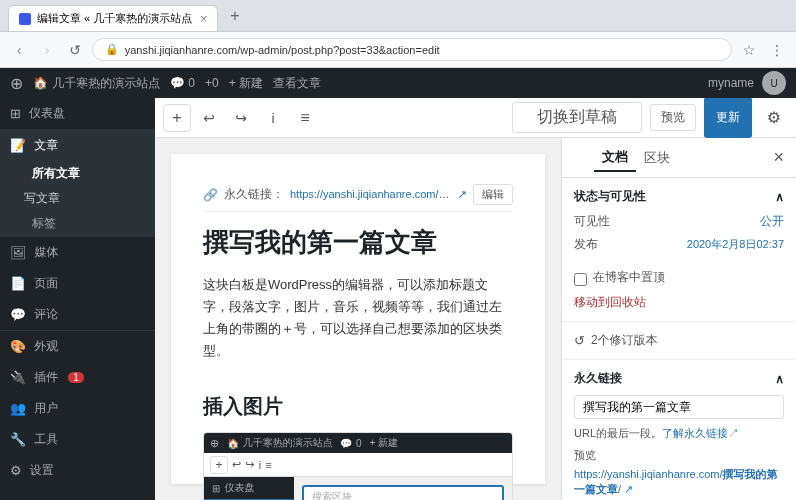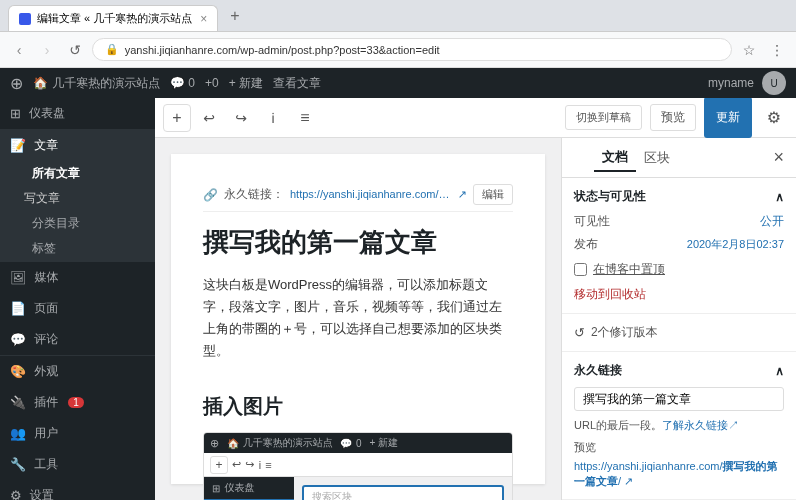--- a/index.html
+++ b/index.html
@@ -67,21 +67,20 @@
       <span>仪表盘</span>
     </div>
     <div style="height:1px; background:#2c3338;"></div>
     <div style="padding:7px 10px; display:flex; align-items:center; gap:8px; cursor:pointer; color:#fff; background:#2c3338; font-size:12px;">
       <span style="font-size:13px;">📝</span>
       <span>文章</span>
     </div>
     <div style="background:#2c3338;">
       <div style="padding:4px 10px 4px 32px; font-size:12px; color:#a7aaad; cursor:pointer; font-weight:600; color:#fff;"><span>所有文章</span></div>
       <div style="padding:4px 10px 4px 24px; font-size:12px; color:#ccc; cursor:pointer;"><span>写文章</span></div>
-      <div style="padding:4px 10px 4px 32px; font-size:12px; color:#a7aaad; cursor:pointer;"><span>分类目录</span></div>
       <div style="padding:4px 10px 4px 32px; font-size:12px; color:#a7aaad; cursor:pointer;"><span>标签</span></div>
     </div>
     <div style="height:1px; background:#2c3338;"></div>
     <div style="padding:7px 10px; display:flex; align-items:center; gap:8px; cursor:pointer; color:#a7aaad; font-size:12px;">
       <span style="font-size:13px;">🖼</span>
       <span>媒体</span>
     </div>
     <div style="padding:7px 10px; display:flex; align-items:center; gap:8px; cursor:pointer; color:#a7aaad; font-size:12px;">
       <span style="font-size:13px;">📄</span>
       <span>页面</span>
@@ -117,21 +116,21 @@
 
   <div style="flex:1; display:flex; flex-direction:column; overflow:hidden;">
 
     <div style="background:#fff; border-bottom:1px solid #ddd; height:40px; display:flex; align-items:center; padding:0 8px; gap:4px;">
       <div style="width:28px; height:28px; display:flex; align-items:center; justify-content:center; border-radius:4px; cursor:pointer; font-size:16px; color:#555; border:1px solid #ddd;">+</div>
       <div style="width:28px; height:28px; display:flex; align-items:center; justify-content:center; border-radius:4px; cursor:pointer; font-size:14px; color:#555;">↩</div>
       <div style="width:28px; height:28px; display:flex; align-items:center; justify-content:center; border-radius:4px; cursor:pointer; font-size:14px; color:#555;">↪</div>
       <div style="width:28px; height:28px; display:flex; align-items:center; justify-content:center; border-radius:4px; cursor:pointer; font-size:14px; color:#555;">ℹ</div>
       <div style="width:28px; height:28px; display:flex; align-items:center; justify-content:center; border-radius:4px; cursor:pointer; font-size:16px; color:#555;">≡</div>
       <div style="margin-left:auto; display:flex; align-items:center; gap:8px;">
-        <button style="font-size:11px; color:#555; padding:4px 10px; border:1px solid #ddd; border-radius:3px; cursor:pointer; background:#fff;">切换到草稿</button>
+        <button style="font-size:16px; color:#555; padding:4px 24px; border:1px solid #ddd; border-radius:3px; cursor:pointer; background:#fff;">切换到草稿</button>
         <button style="font-size:12px; color:#555; padding:4px 10px; border:1px solid #ddd; border-radius:3px; cursor:pointer; background:#fff;">预览</button>
         <button style="font-size:12px; color:#fff; padding:12px 12px; border-radius:3px; cursor:pointer; background:#2271b1; border:none;">更新</button>
         <div style="width:28px; height:28px; display:flex; align-items:center; justify-content:center; cursor:pointer; font-size:16px; color:#555;">⚙</div>
       </div>
     </div>
 
     <div style="display:flex; flex:1; overflow:hidden;">
 
       <div style="flex:1; background:#f0f0f1; overflow-y:auto; padding:16px; display:flex; justify-content:center;">
         <div style="background:#fff; width:100%; max-width:500px; padding:24px 32px; box-shadow:0 1px 3px rgba(0,0,0,0.1);">
@@ -203,25 +202,25 @@
 
         <div style="border-bottom:1px solid #eee; padding:10px 12px;">
           <div style="font-size:12px; font-weight:700; color:#1d2327; display:flex; justify-content:space-between; align-items:center; cursor:pointer; margin-bottom:8px;">
             <span>状态与可见性</span>
             <span style="font-size:12px;">∧</span>
           </div>
           <div style="display:flex; justify-content:space-between; align-items:center; margin-bottom:6px; font-size:12px;">
             <span style="color:#555;">可见性</span>
             <span style="color:#2271b1; cursor:pointer;">公开</span>
           </div>
-          <div style="display:flex; justify-content:space-between; align-items:center; margin-bottom:8px; font-size:12px;">
+          <div style="display:flex; justify-content:space-between; align-items:center; margin-bottom:16px; font-size:12px;">
             <span style="color:#555;">发布</span>
             <span style="color:#2271b1; cursor:pointer; font-size:11px;">2020年2月8日02:37</span>
           </div>
-          <div style="display:flex; align-items:center; gap:6px; font-size:12px; color:#555; margin-bottom:8px;text-decoration:underline;">
+          <div style="display:flex; align-items:flex-end; gap:6px; font-size:12px; color:#555; margin-bottom:8px;">
             <input type="checkbox" style="cursor: pointer;">
             <span>在博客中置顶</span>
           </div>
           <a style="font-size:12px; color:#b32d2e; cursor:pointer; text-decoration:none; display:block;">移动到回收站</a>
         </div>
 
         <div style="border-bottom:1px solid #eee; padding:10px 12px;">
           <div style="display:flex; align-items:center; gap:6px; font-size:12px; color:#555; cursor:pointer;">
             <span style="font-size:13px;">↺</span>
             <span>2个修订版本</span>

